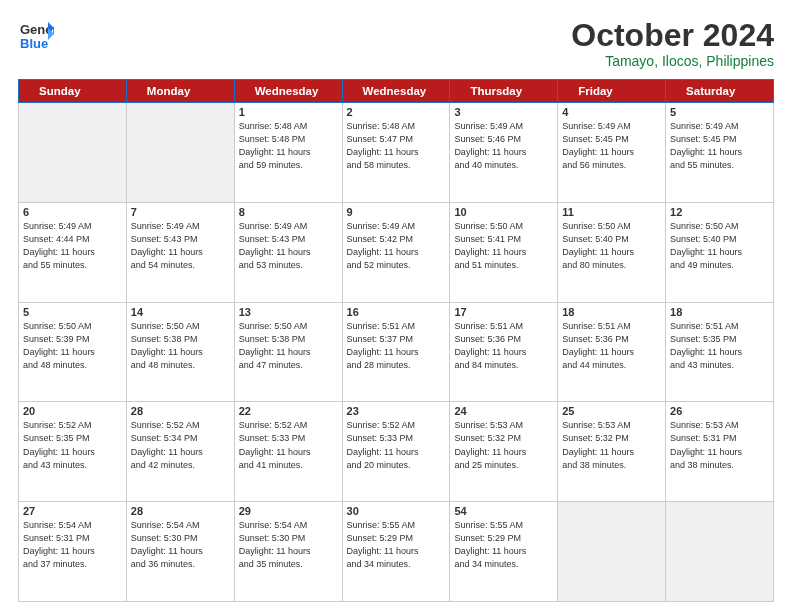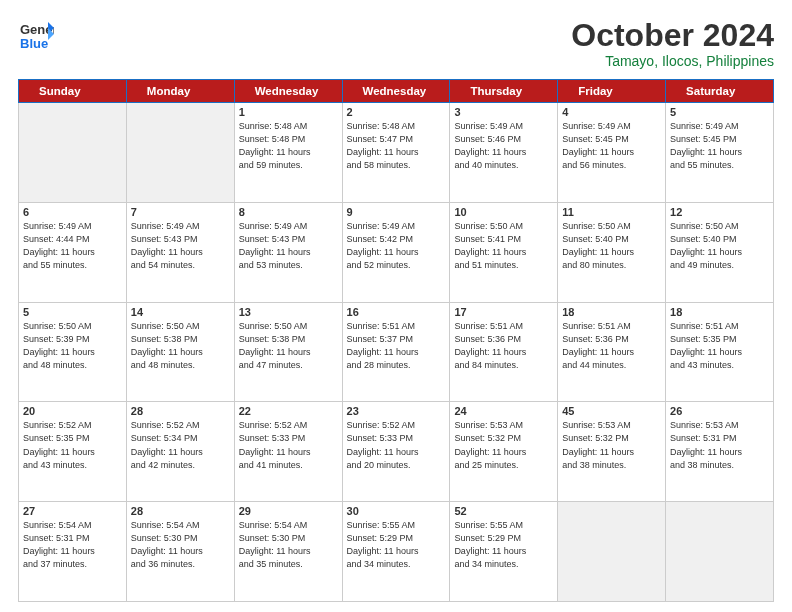--- a/index.html
+++ b/index.html
@@ -287,21 +287,21 @@
             <span class="cell-line">and 20 minutes.</span>
           </td>
           <td>
             <span class="day-num">24</span>
             <span class="cell-line">Sunrise: 5:53 AM</span>
             <span class="cell-line">Sunset: 5:32 PM</span>
             <span class="cell-line">Daylight: 11 hours</span>
             <span class="cell-line">and 25 minutes.</span>
           </td>
           <td>
-            <span class="day-num">45</span>
+            <span class="day-num">25</span>
             <span class="cell-line">Sunrise: 5:53 AM</span>
             <span class="cell-line">Sunset: 5:32 PM</span>
             <span class="cell-line">Daylight: 11 hours</span>
             <span class="cell-line">and 38 minutes.</span>
           </td>
           <td>
             <span class="day-num">26</span>
             <span class="cell-line">Sunrise: 5:53 AM</span>
             <span class="cell-line">Sunset: 5:31 PM</span>
             <span class="cell-line">Daylight: 11 hours</span>
@@ -331,21 +331,21 @@
             <span class="cell-line">and 35 minutes.</span>
           </td>
           <td>
             <span class="day-num">30</span>
             <span class="cell-line">Sunrise: 5:55 AM</span>
             <span class="cell-line">Sunset: 5:29 PM</span>
             <span class="cell-line">Daylight: 11 hours</span>
             <span class="cell-line">and 34 minutes.</span>
           </td>
           <td>
-            <span class="day-num">52</span>
+            <span class="day-num">54</span>
             <span class="cell-line">Sunrise: 5:55 AM</span>
             <span class="cell-line">Sunset: 5:29 PM</span>
             <span class="cell-line">Daylight: 11 hours</span>
             <span class="cell-line">and 34 minutes.</span>
           </td>
           <td class="shaded"></td>
           <td class="shaded"></td>
         </tr>
       </tbody>
   </table>

